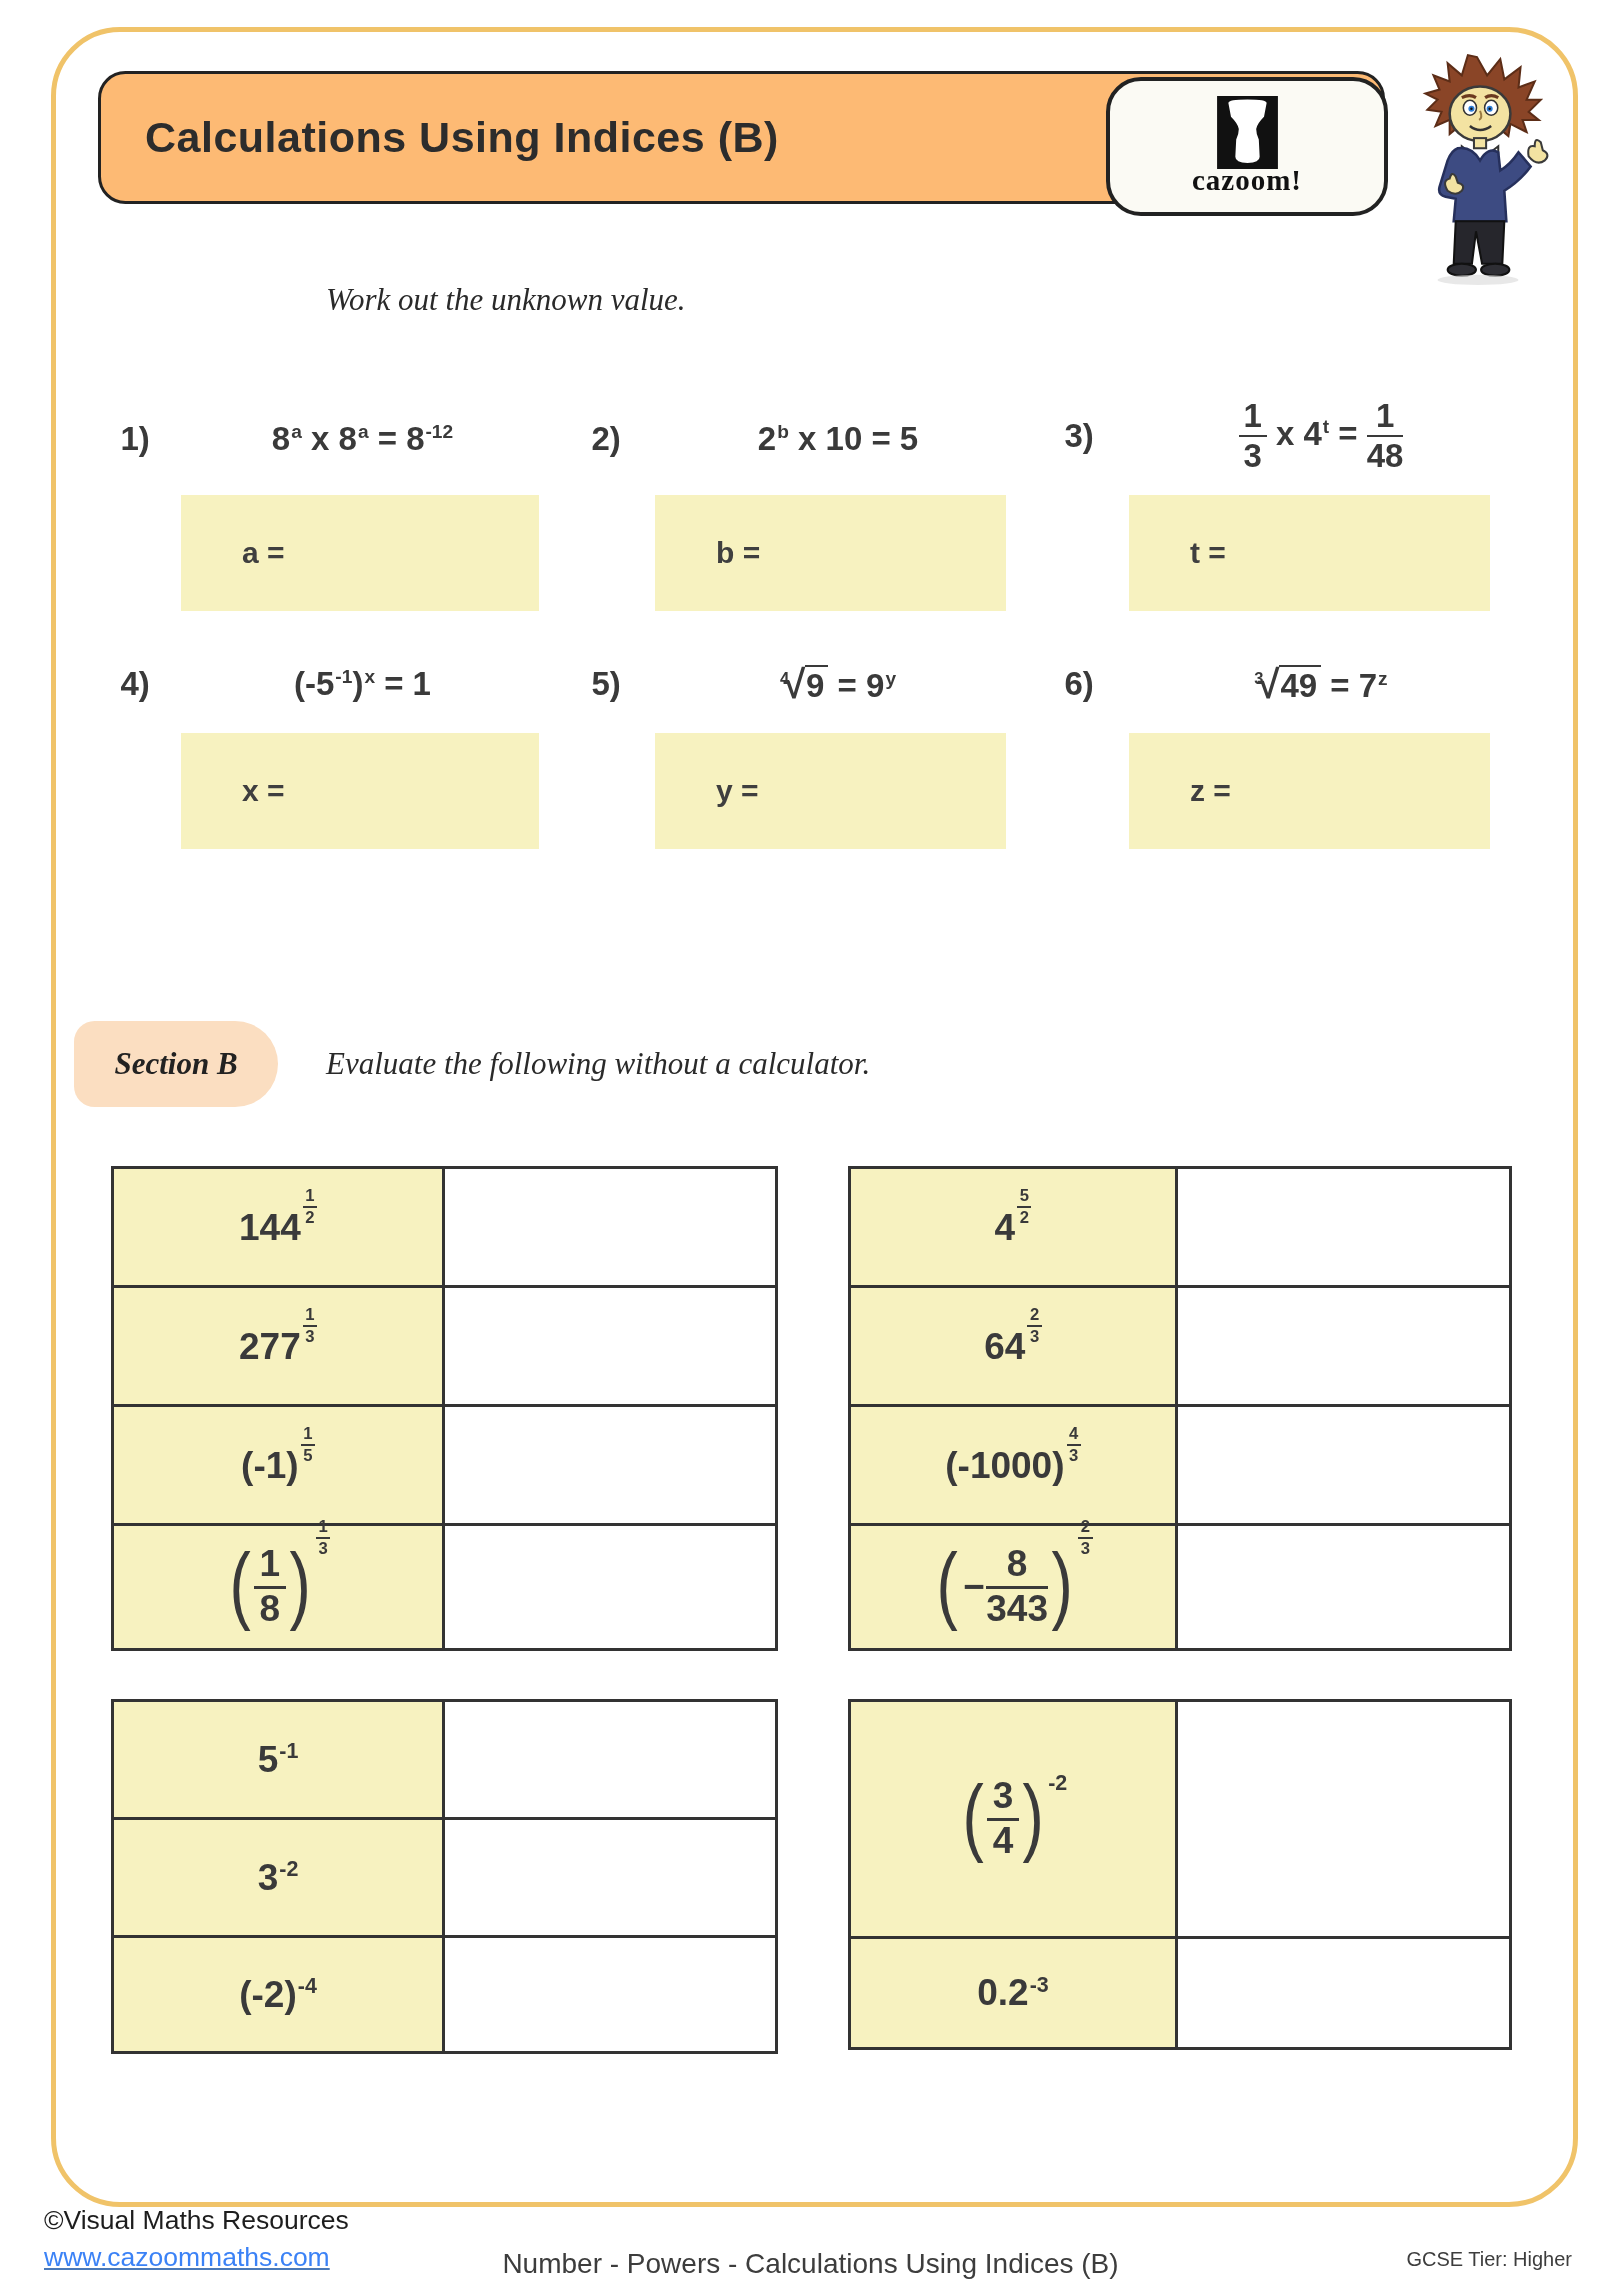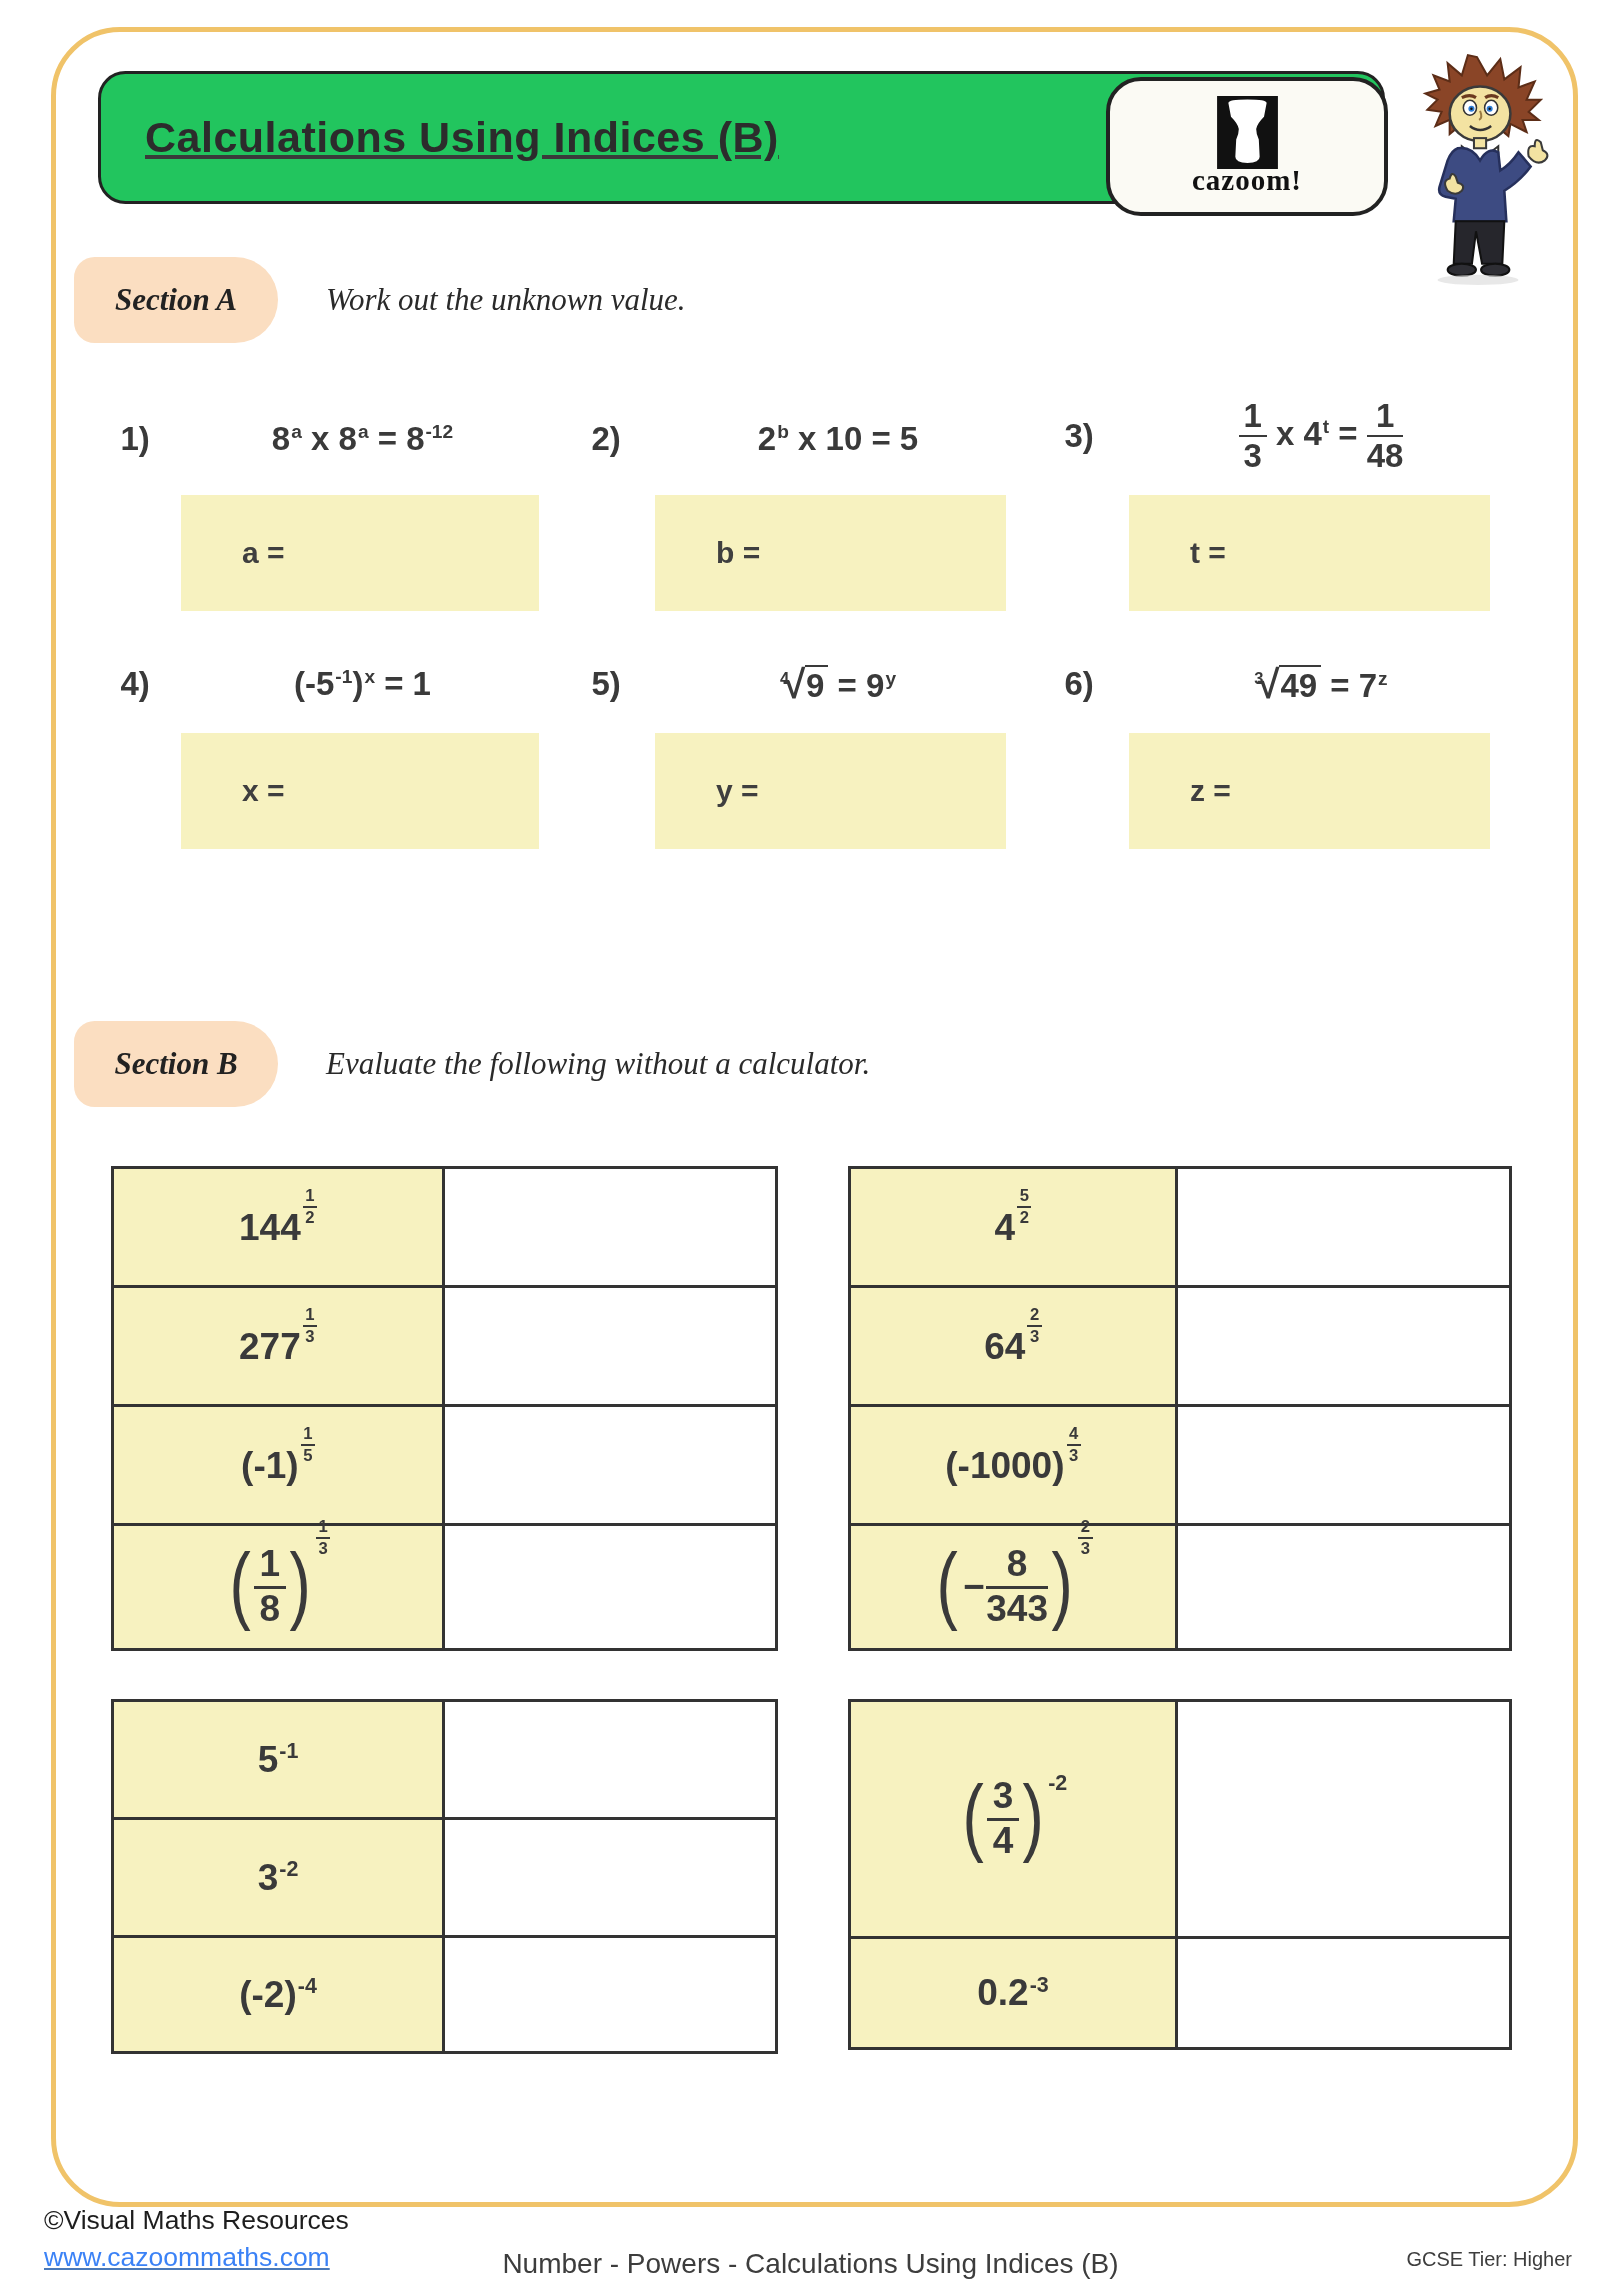--- a/index.html
+++ b/index.html
@@ -5,22 +5,22 @@
   html,body{margin:0;padding:0;background:#fff;}
   #page{position:relative;width:1621px;height:2293px;background:#ffffff;overflow:hidden;
         font-family:"Liberation Sans",sans-serif;color:#3a3a3a;}
 
   
   .gold-frame{position:absolute;left:51px;top:27.4px;width:1517px;height:2170px;
               border:5.9px solid #F0C369;border-radius:69px;background:#fff;}
 
   
   .title-bar{position:absolute;left:98px;top:71px;width:1281px;height:127px;
-             border:3.9px solid #222;border-radius:27.4px;background:#22c55e;
-             display:flex;align-items:center;text-decoration:underline;}
+             border:3.9px solid #222;border-radius:27.4px;background:#fdba74;
+             display:flex;align-items:center;}
   .title-text{font-size:43px;font-weight:700;color:#2c2c2c;padding-left:44px;letter-spacing:0.5px;}
   .logo-box{position:absolute;left:1106px;top:69px;width:274px;height:131px;
             border:4.9px solid #222;border-radius:35px;background:#FBFAF4;
             display:flex;flex-direction:column;align-items:center;justify-content:center;margin-top:8px;}
   .logo-word{font-family:"Liberation Serif",serif;font-weight:700;font-size:29px;color:#111;
              margin-top:-5.9px;letter-spacing:1px;}
 
   
   .mascot{position:absolute;left:1390px;top:47px;width:174px;height:243px;}
 
@@ -112,23 +112,20 @@
     <path d="M70 98 L88 112 L106 98 L106 106 L88 120 L70 106 Z" fill="#fff" stroke="#333" stroke-width="2"></path>
     <path d="M66 100 Q60 102 56 112 L48 138 Q46 146 54 148 L64 150 L62 172 L114 172 L112 142 Q128 132 138 118 L126 104 Q118 116 108 122 L106 104 Q96 98 88 112 Q80 98 66 100 Z" fill="#3d4b82" stroke="#26305c" stroke-width="2.5"></path>
     <path d="M56 142 q-6 -10 2 -12 q2 -8 6 -2 l2 6 q8 2 4 8 q-6 6 -14 0 Z" fill="#f3e3a2" stroke="#3a3a3a" stroke-width="2"></path>
     <path d="M136 108 q-2 -12 6 -10 q0 -10 6 -4 l2 8 q8 4 2 10 q-8 6 -16 -4 Z" fill="#f3e3a2" stroke="#3a3a3a" stroke-width="2"></path>
     <path d="M64 172 L62 214 L80 214 L84 182 L90 214 L110 214 L112 172 Z" fill="#26262c" stroke="#111" stroke-width="2"></path>
     <ellipse cx="70" cy="220" rx="14" ry="6" fill="#2e2e34" stroke="#111" stroke-width="2"></ellipse>
     <ellipse cx="103" cy="220" rx="14" ry="6" fill="#2e2e34" stroke="#111" stroke-width="2"></ellipse>
     <ellipse cx="86" cy="230" rx="40" ry="5" fill="#d9d9d9" opacity="0.6"></ellipse>
   </svg>
 
-  <div class="pill" style="top:257px;">
-    <span class="pill-label">Section A</span>
-  </div>
   <div class="instruction" style="top:257px;">Work out the unknown value.</div>
 
   <div class="qrow" style="left:93px;top:387px;width:461px;height:103px;">
     <span class="qnum">1)</span>
     <span class="eq">8<span class="sup">a</span> x 8<span class="sup">a</span> = 8<span class="sup">-12</span></span>
   </div>
   <div class="qrow" style="left:564px;top:387px;width:470px;height:103px;">
     <span class="qnum">2)</span>
     <span class="eq">2<span class="sup">b</span> x 10 = 5</span>
   </div>

